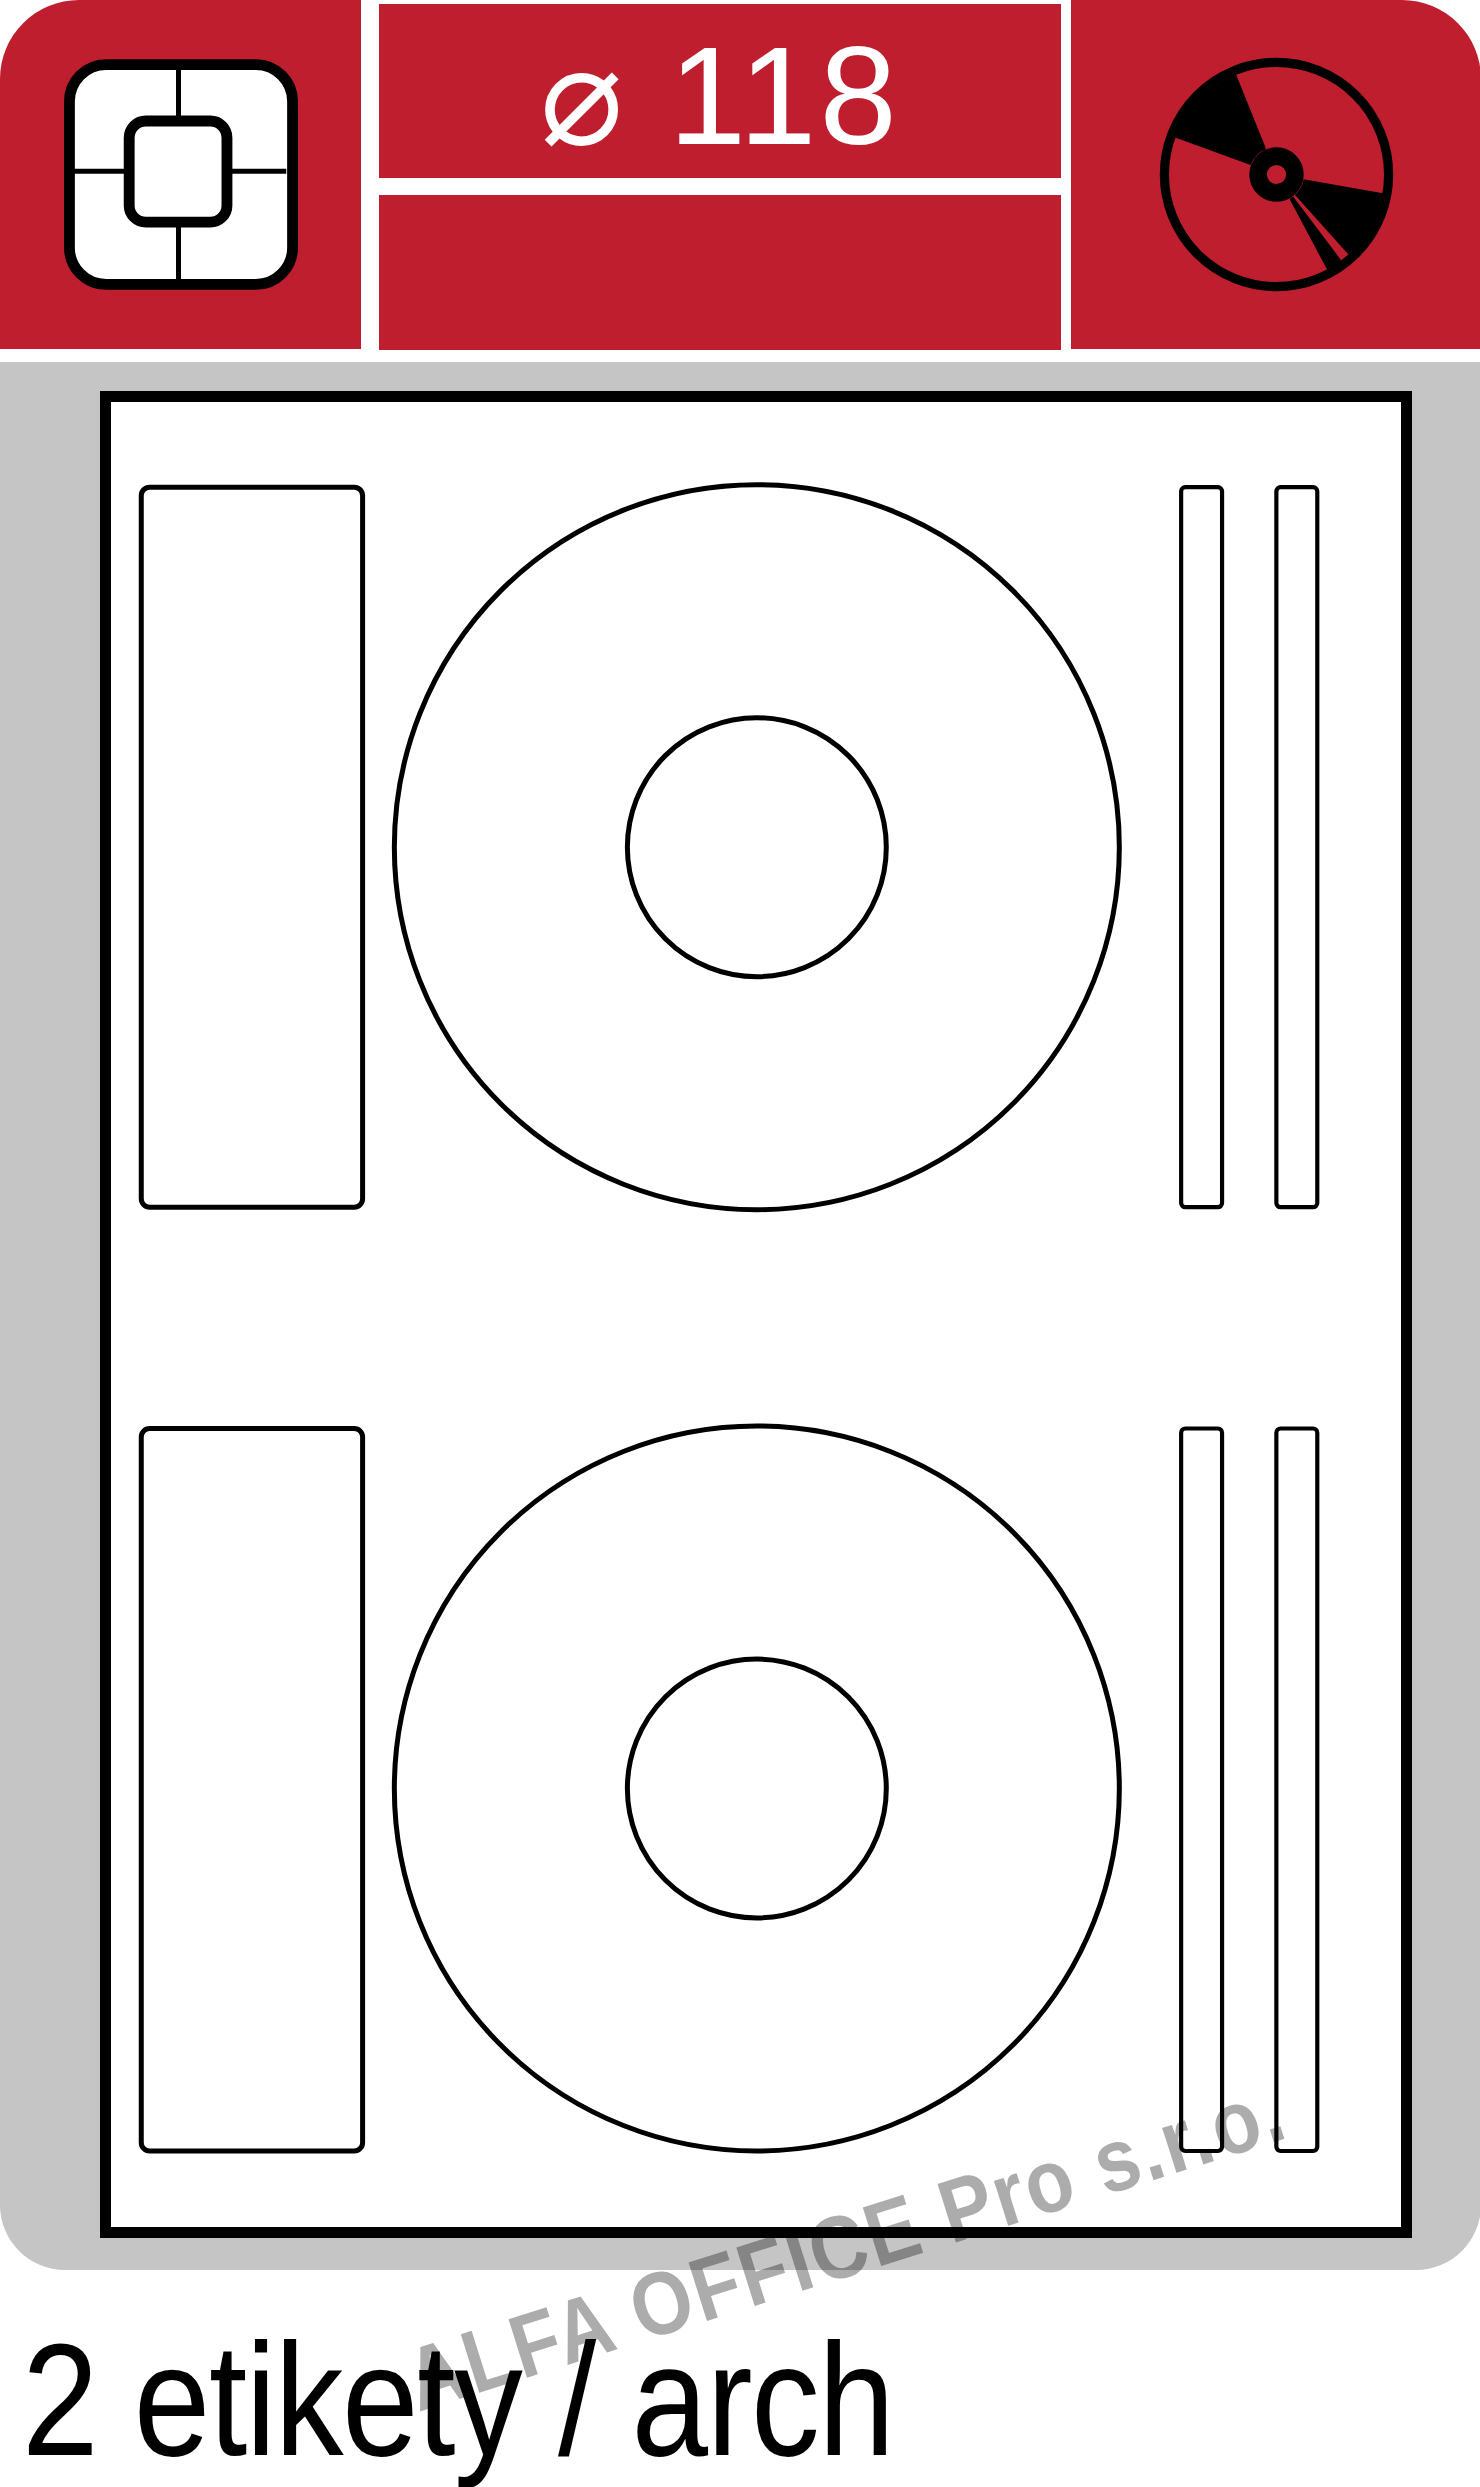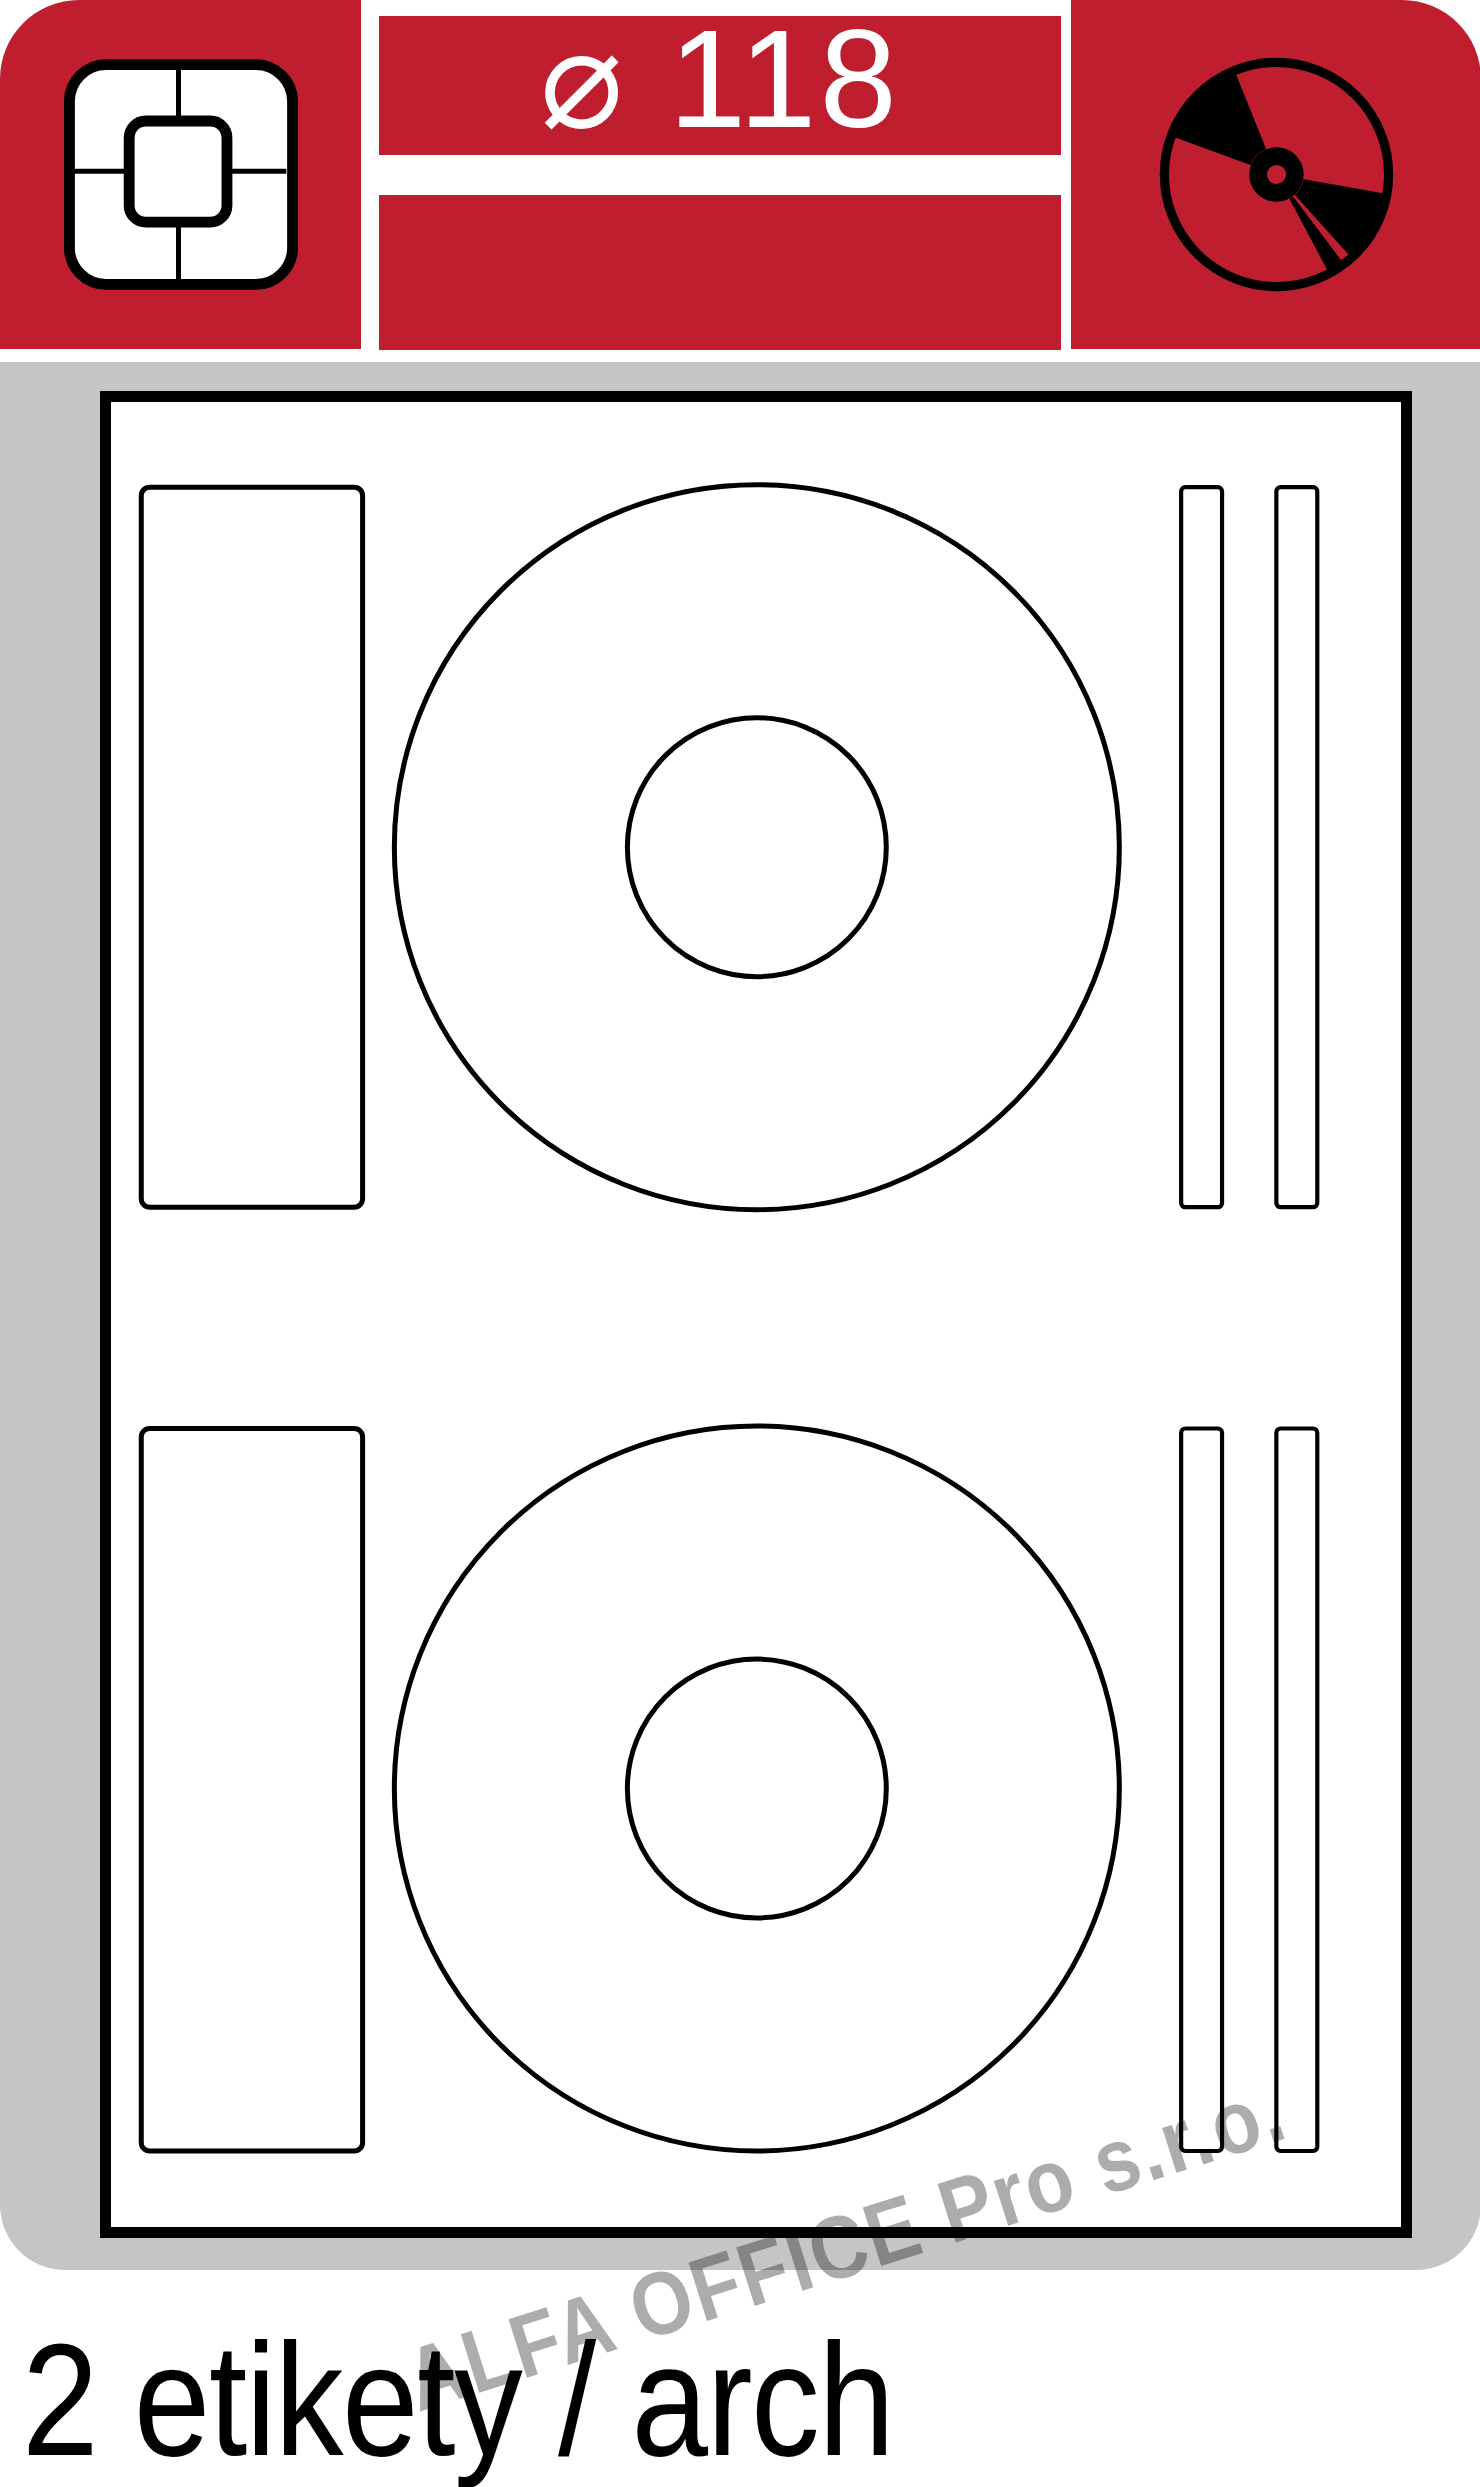--- a/index.html
+++ b/index.html
@@ -4,22 +4,22 @@
 <style>
   html,body{margin:0;padding:0;background:#ffffff;}
   body{width:1481px;height:2487px;position:relative;overflow:hidden;
        font-family:"Liberation Sans","DejaVu Sans",sans-serif;}
   .abs{position:absolute;}
 
   
   .red{background:#BE1E2D;}
   #hdr-left{left:0;top:0;width:361px;height:349px;border-radius:79px 0 0 0;
             display:flex;align-items:center;justify-content:center;}
-  #hdr-mid-top{left:379px;top:16px;width:682px;height:139px;
-               display:flex;align-items:flex-end;justify-content:center;}
+  #hdr-mid-top{left:379px;top:4px;width:682px;height:174px;
+               display:flex;align-items:center;justify-content:center;}
   #hdr-mid-bottom{left:379px;top:195px;width:682px;height:155px;}
   #hdr-right{left:1071px;top:0;width:410px;height:349px;border-radius:0 79px 0 0;
              display:flex;align-items:center;justify-content:center;}
   #diameter-text{color:#ffffff;font-size:139px;font-weight:normal;
                  letter-spacing:3.3px;transform:translateY(5px);}
 
   
   #backdrop{left:0;top:362px;width:1481px;height:1908px;background:#C5C5C5;
             border-radius:0 0 65px 65px;}
   #sheet{left:100px;top:391px;width:1290px;height:1825px;background:#ffffff;

